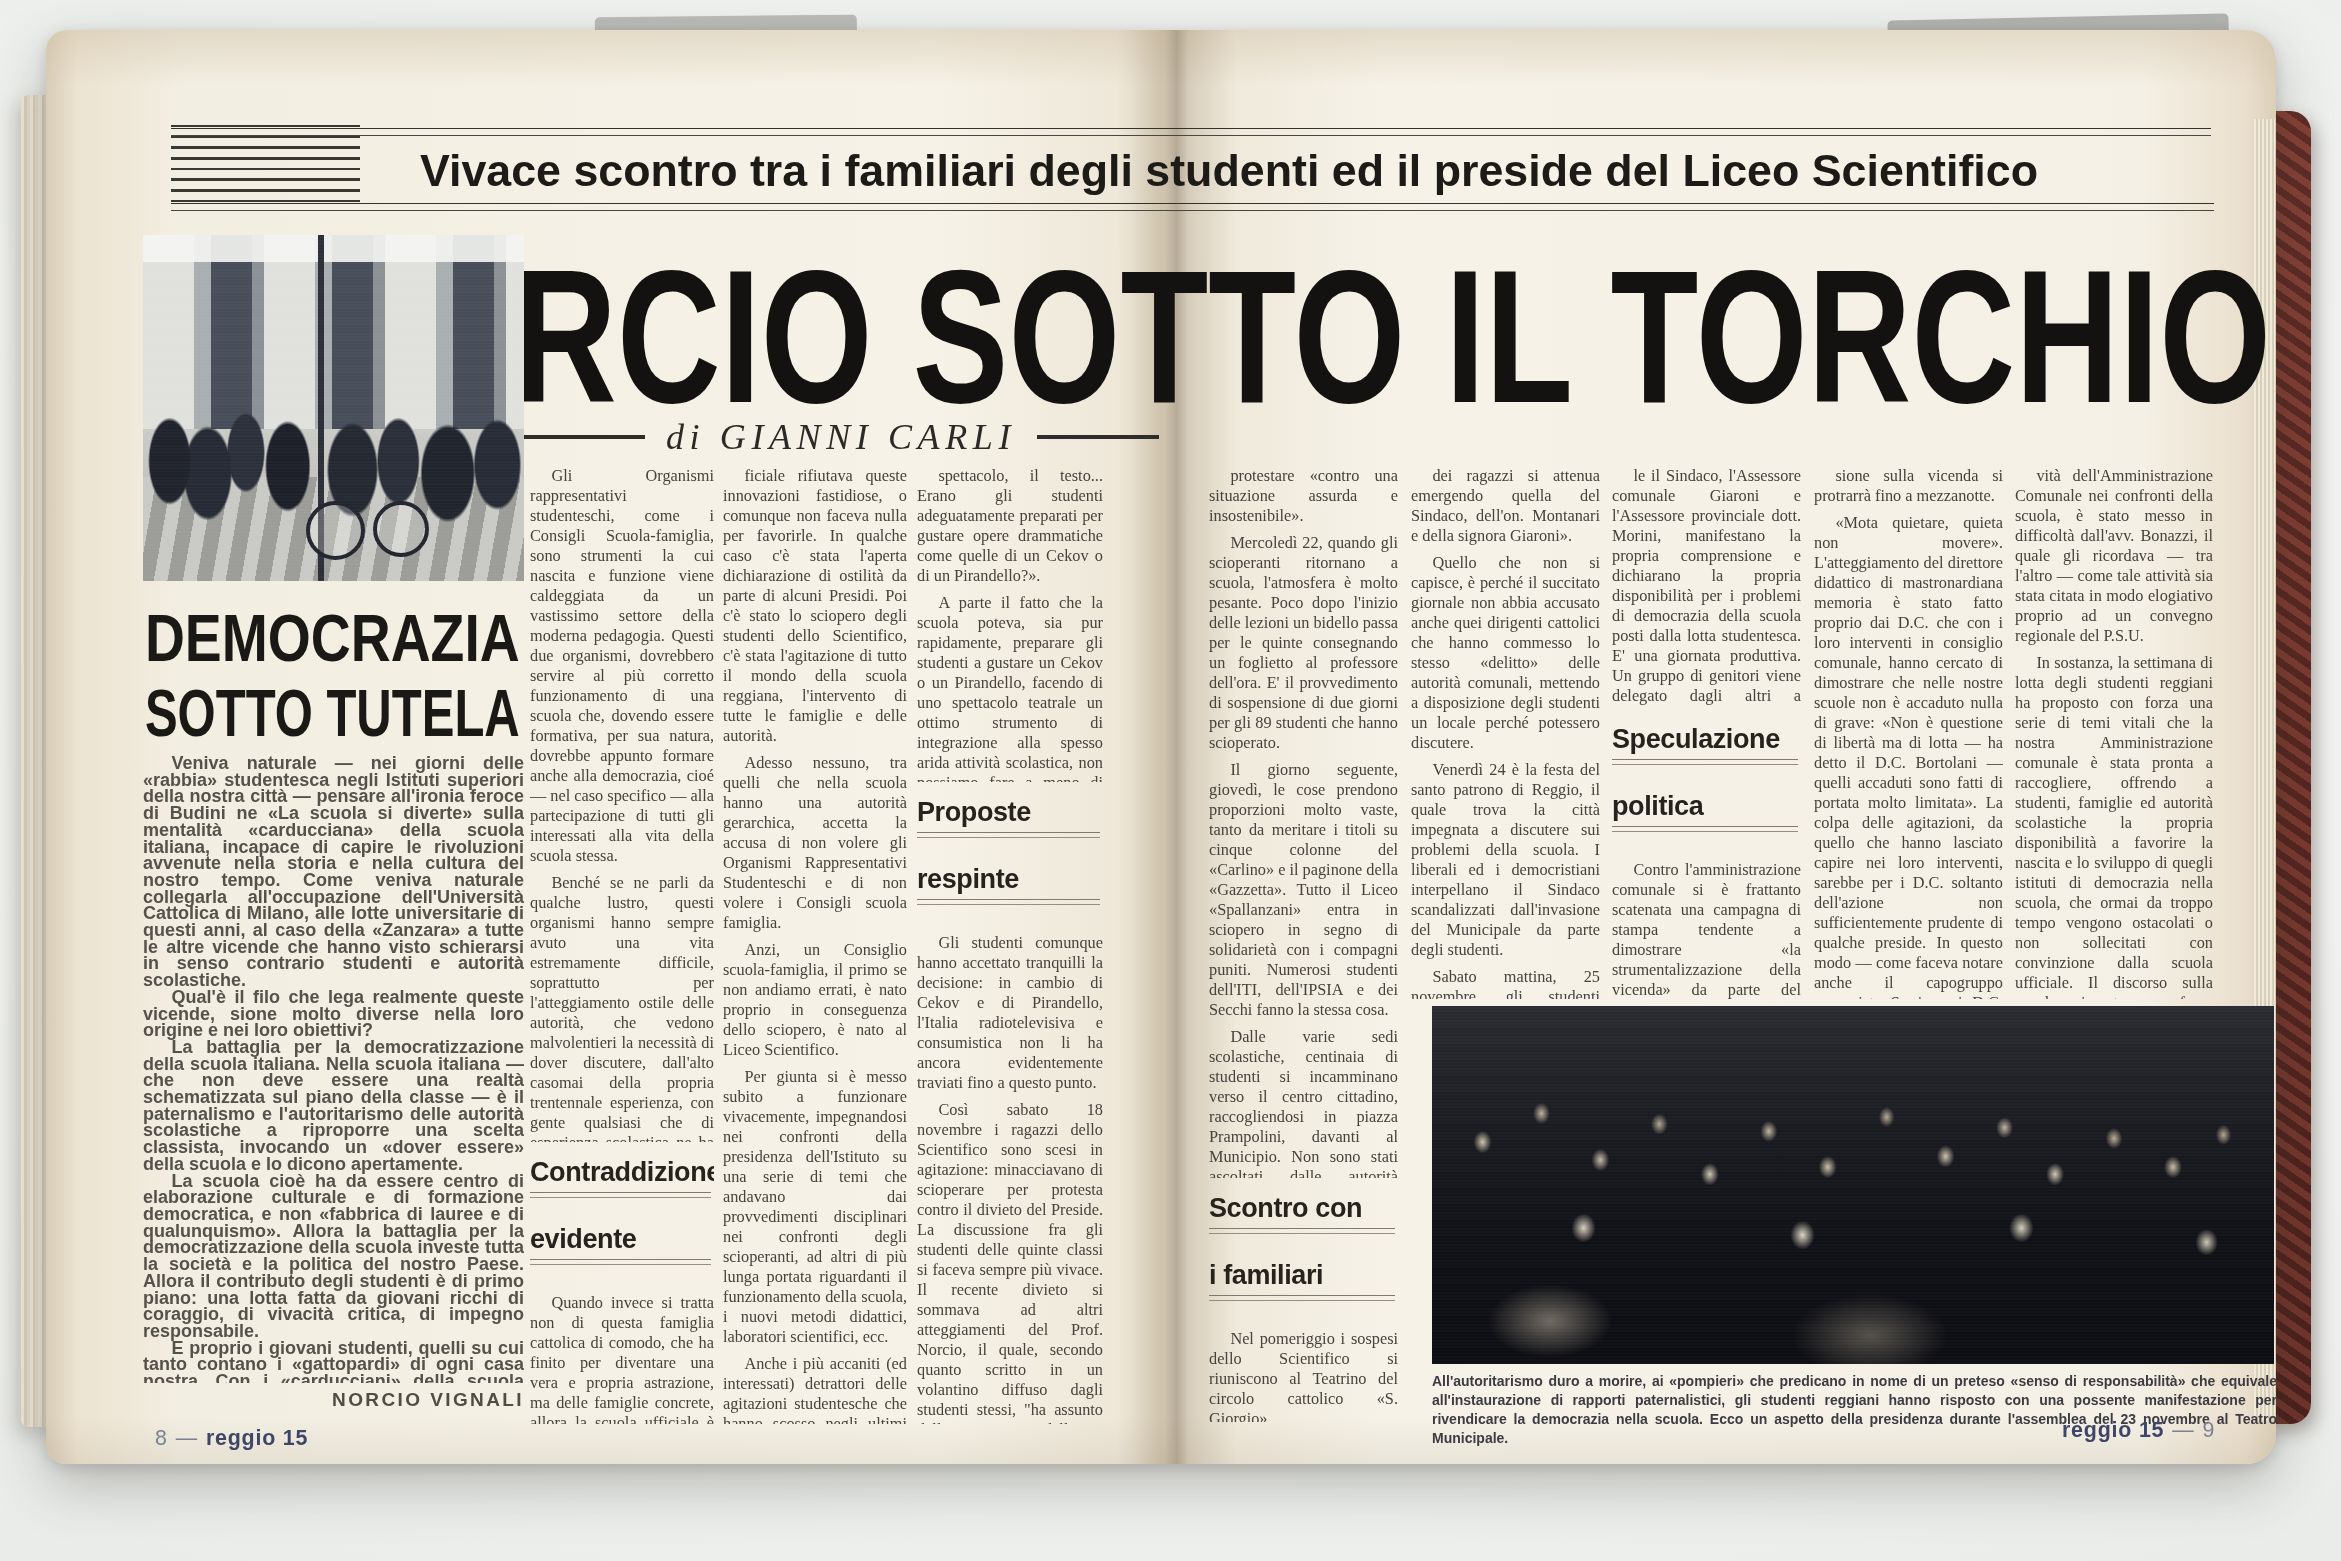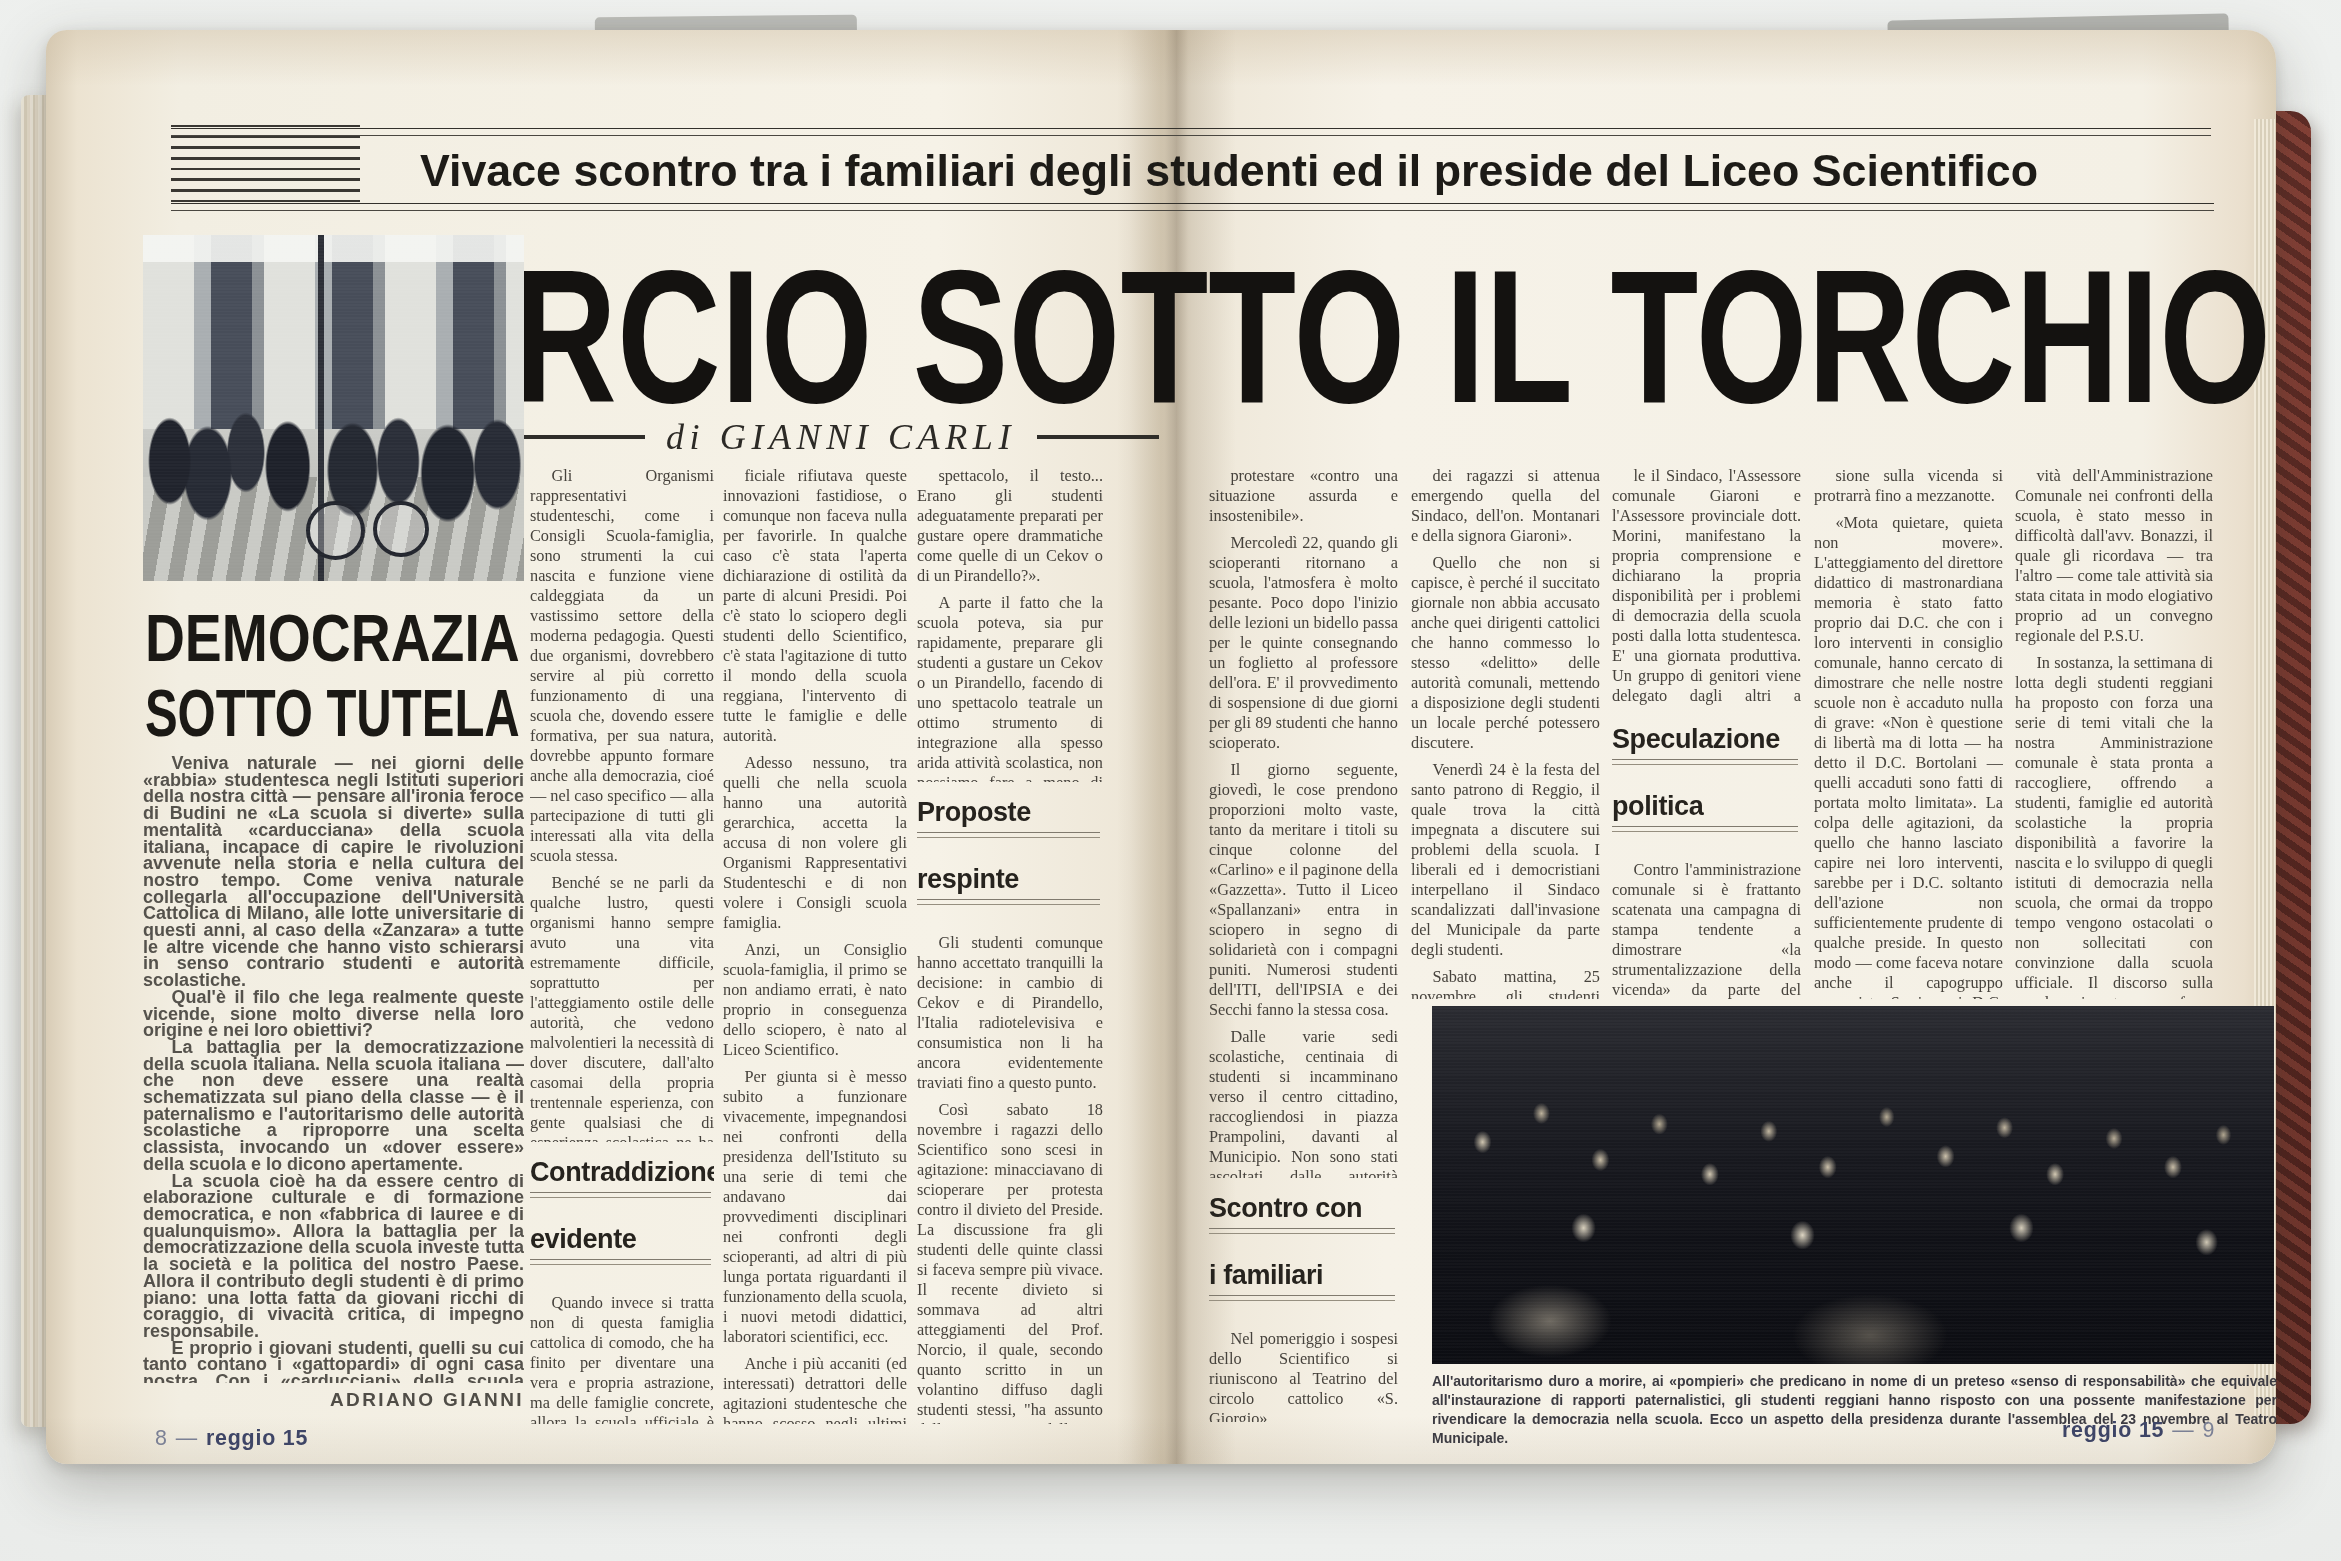--- a/index.html
+++ b/index.html
@@ -181,21 +181,21 @@
 </svg>
 
 <div class="abs editorial" style="left:143px;top:755px;width:381px;height:628px;">
     <p>Veniva naturale — nei giorni delle «rabbia» studentesca negli Istituti superiori della nostra città — pensare all'ironia feroce di Budini ne «La scuola si diverte» sulla mentalità «carducciana» della scuola italiana, incapace di capire le rivoluzioni avvenute nella storia e nella cultura del nostro tempo. Come veniva naturale collegarla all'occupazione dell'Università Cattolica di Milano, alle lotte universitarie di questi anni, al caso della «Zanzara» a tutte le altre vicende che hanno visto schierarsi in senso contrario studenti e autorità scolastiche.</p>
     <p>Qual'è il filo che lega realmente queste vicende, sione molto diverse nella loro origine e nei loro obiettivi?</p>
     <p>La battaglia per la democratizzazione della scuola italiana. Nella scuola italiana — che non deve essere una realtà schematizzata sul piano della classe — è il paternalismo e l'autoritarismo delle autorità scolastiche a riproporre una scelta classista, invocando un «dover essere» della scuola e lo dicono apertamente.</p>
     <p>La scuola cioè ha da essere centro di elaborazione culturale e di formazione democratica, e non «fabbrica di lauree e di qualunquismo». Allora la battaglia per la democratizzazione della scuola investe tutta la società e la politica del nostro Paese. Allora il contributo degli studenti è di primo piano: una lotta fatta da giovani ricchi di coraggio, di vivacità critica, di impegno responsabile.</p>
     <p>E proprio i giovani studenti, quelli su cui tanto contano i «gattopardi» di ogni casa nostra. Con i «carducciani» della scuola italiana l'unico dialogo è lo scontro, la contestazione radicale, poiché costoro non credono alla democratizzazione della scuola e lo dicono apertamente.</p>
     <p>Chiedere questo tipo di dialogo al movimento studentesco, alla «nuova ondata» di studenti, vuol dire chiederne la fine, la resa, la decapitazione. E l'autonomia doverosa della scuola non può voler dire sganciamento dalla realtà sociale e politica del nostro Paese.</p>
   </div>
-<div class="abs signature" style="left:143px;top:1389px;width:381px;">ADRIANO GIANNI</div>
+<div class="abs signature" style="left:143px;top:1389px;width:381px;">NORCIO VIGNALI</div>
 
 <div class="abs col" style="left:530px;top:466px;width:184px;height:958px;">
   <div class="colpart" style="height:676px;">
       <p>Gli Organismi rappresentativi studenteschi, come i Consigli Scuola-famiglia, sono strumenti la cui nascita e funzione viene caldeggiata da un vastissimo settore della moderna pedagogia. Questi due organismi, dovrebbero servire al più corretto funzionamento di una scuola che, dovendo essere formativa, per sua natura, dovrebbe appunto formare anche alla democrazia, cioé — nel caso specifico — alla partecipazione di tutti gli interessati alla vita della scuola stessa.</p>
       <p>Benché se ne parli da qualche lustro, questi organismi hanno sempre avuto una vita estremamente difficile, soprattutto per l'atteggiamento ostile delle autorità, che vedono malvolentieri la necessità di dover discutere, dall'alto casomai della propria trentennale esperienza, con gente qualsiasi che di esperienza scolastica ne ha assai poca.</p>
     </div>
   <h3 class="subhead">
     <span>Contraddizione</span>
     <span>evidente</span>
   </h3>

